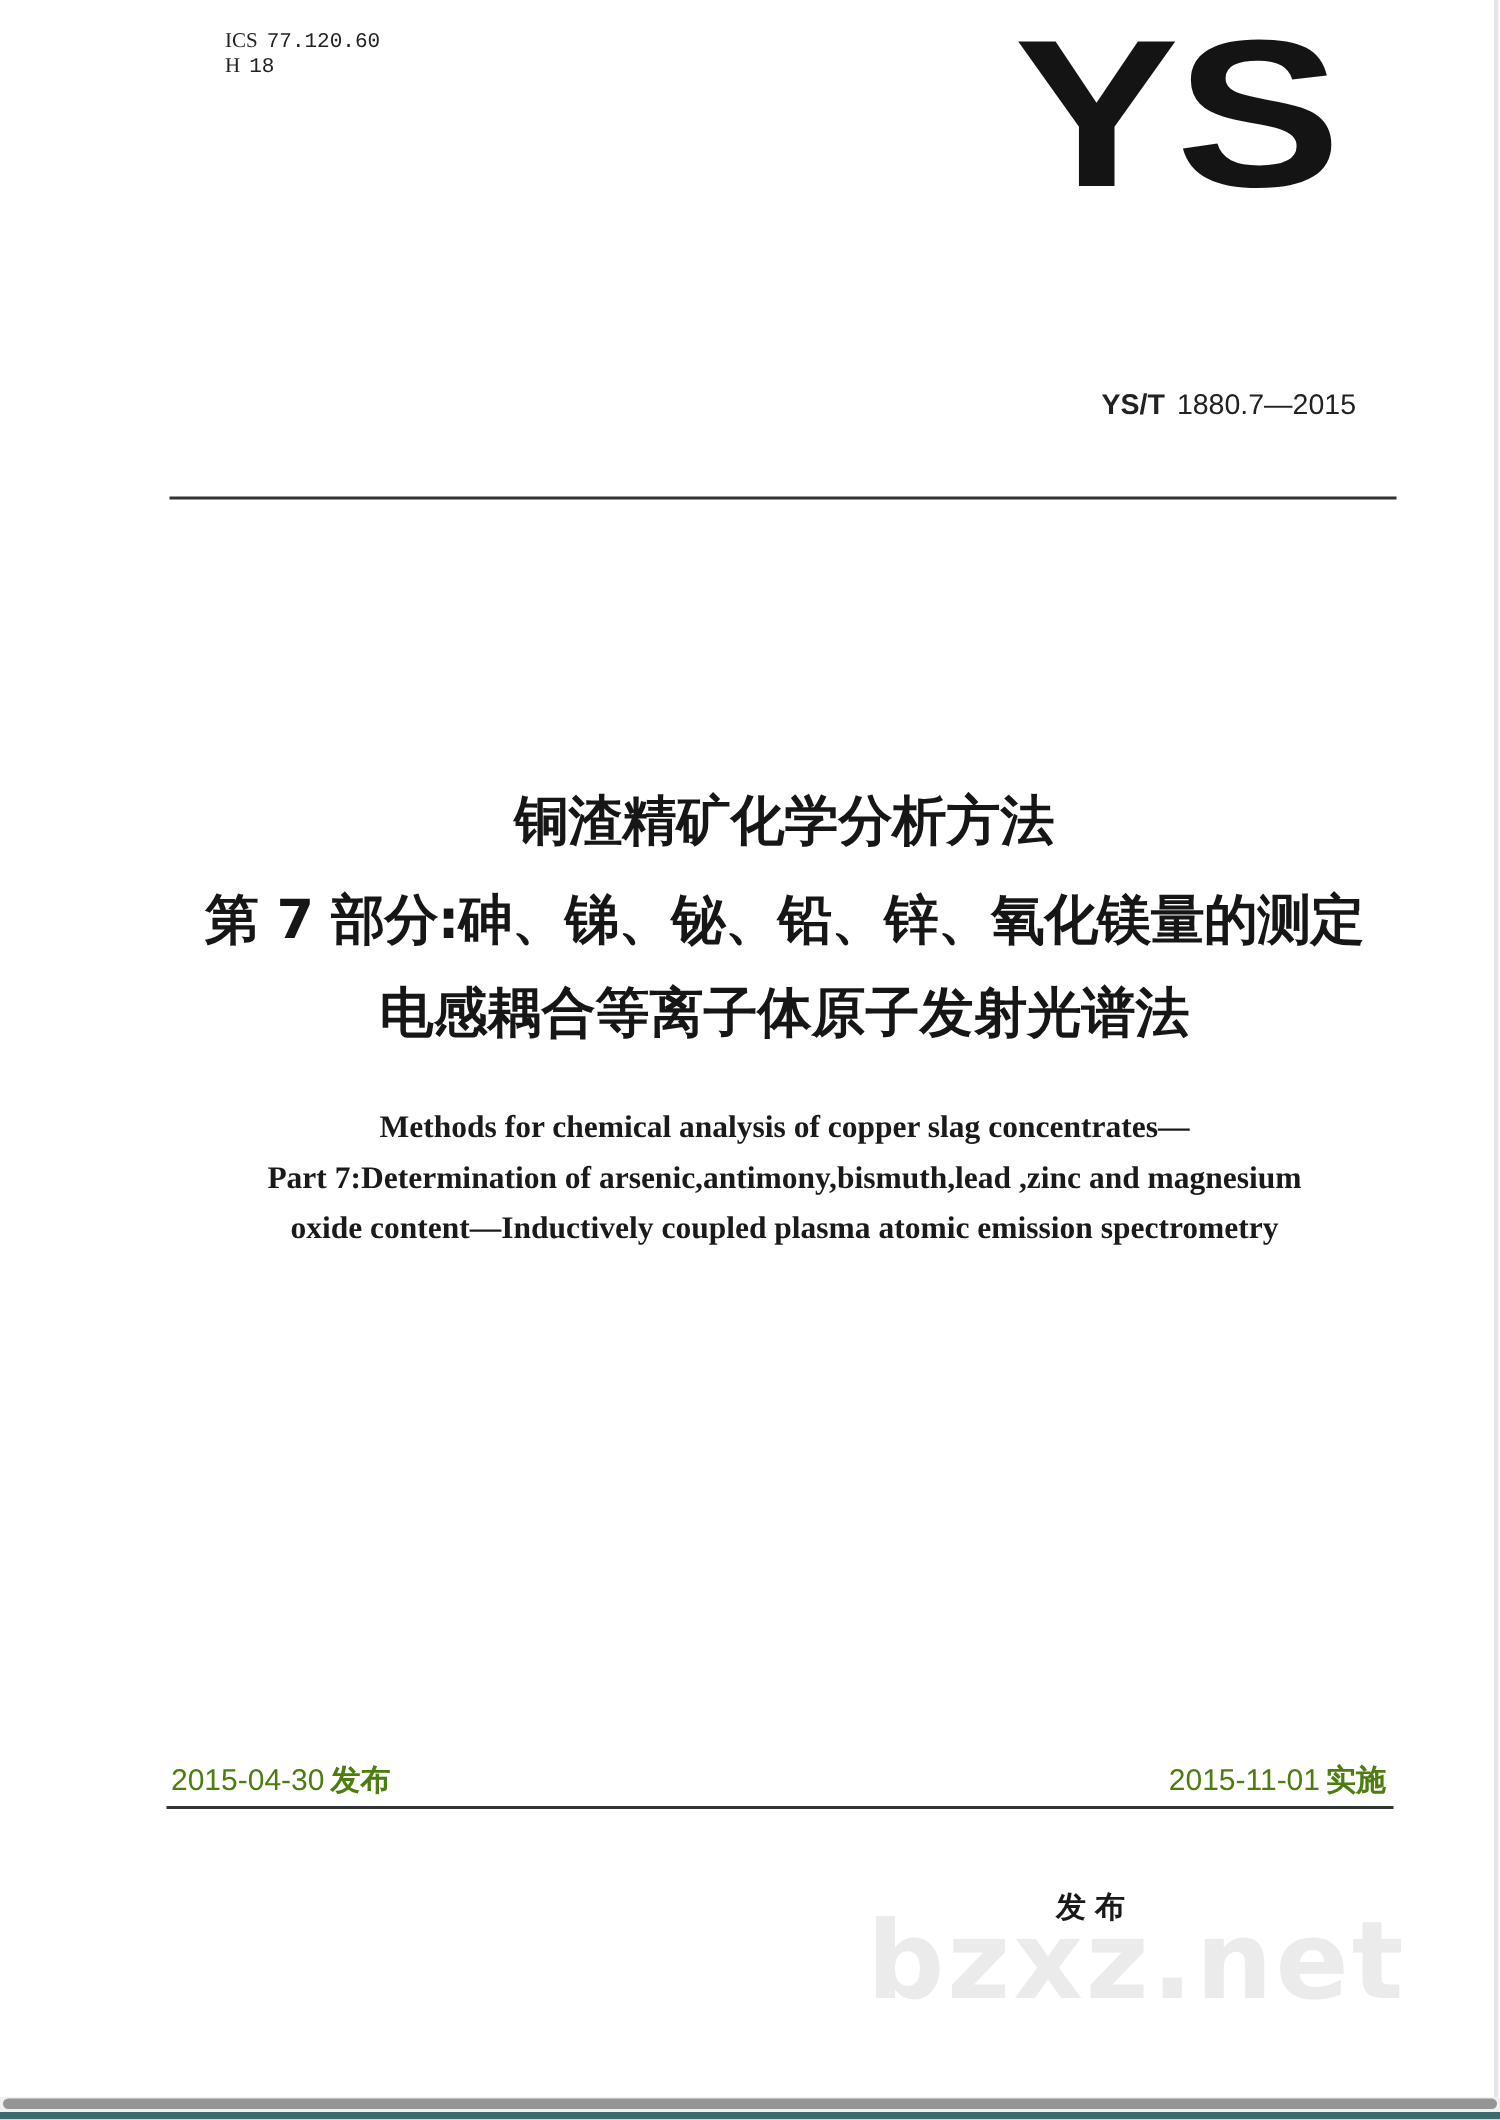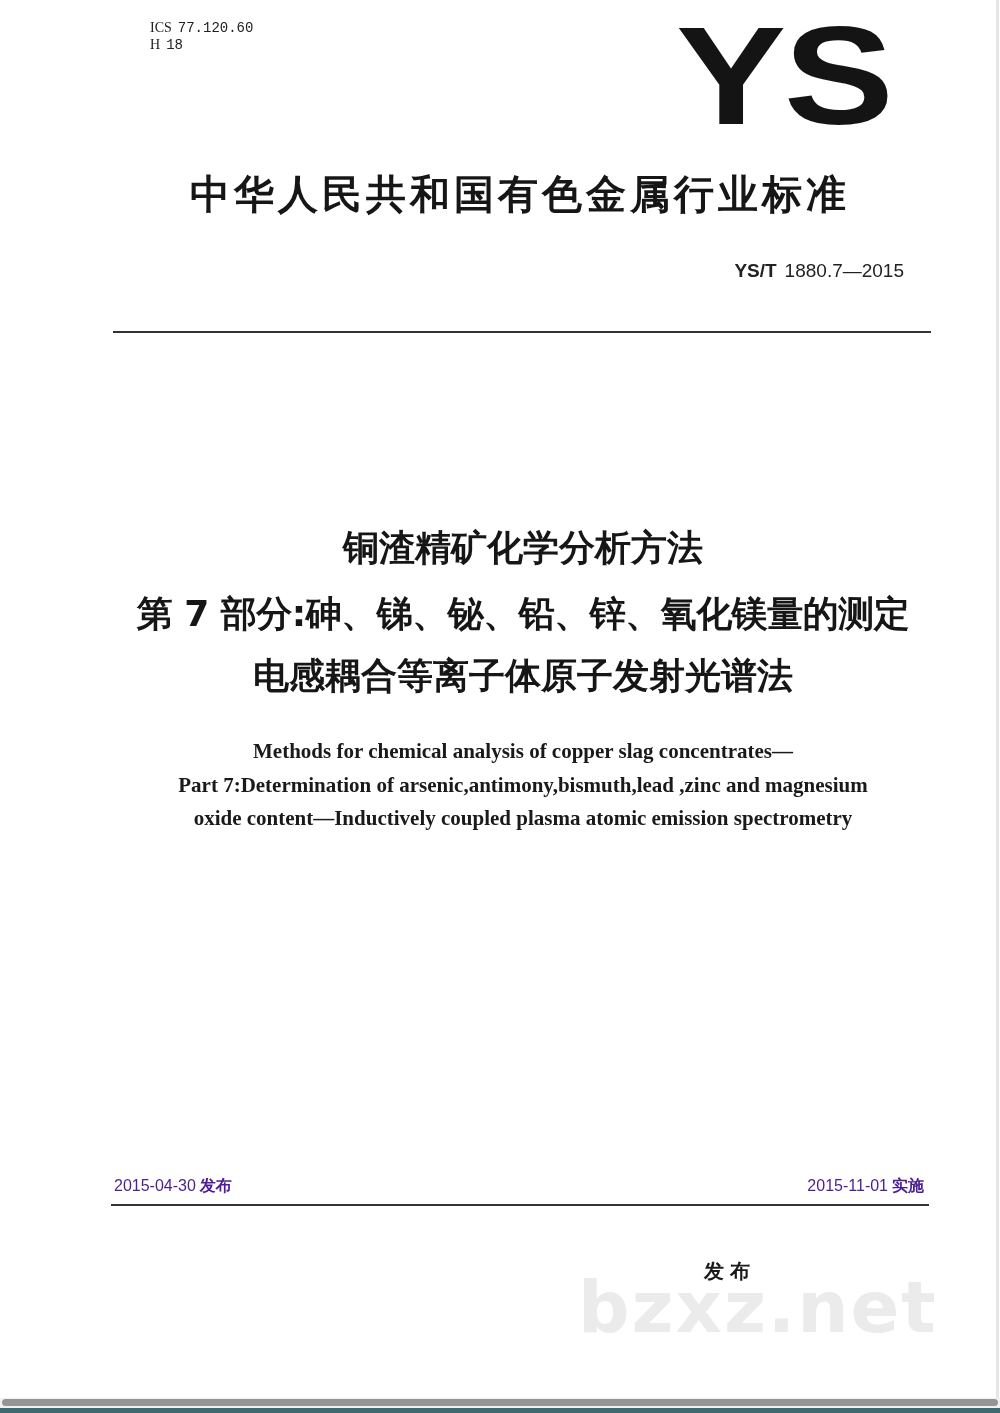--- a/index.html
+++ b/index.html
@@ -51,21 +51,21 @@
 
     .en-title {
       left: 0; width: 1046px; text-align: center;
       font-family: "Liberation Serif", serif; font-weight: bold;
       font-size: 21px; line-height: 30px; color: #1a1a1a;
     }
     #en-line1 { top: 736px; }
     #en-line2 { top: 770px; }
     #en-line3 { top: 803px; }
 
-    .date { top: 1173px; font-size: 16px; line-height: 26px; color: #4c1d95;
+    .date { top: 1173px; font-size: 20px; line-height: 26px; color: #4d7c0f;
       font-family: "Liberation Sans", sans-serif; }
     .date .suffix { font-family: "DejaVu Sans", sans-serif; font-weight: bold; margin-left: 4px; }
     #issue-date { left: 114px; }
     #impl-date { right: 72px; }
 
     #publisher {
       left: 282px; top: 1256px; font-family: "DejaVu Sans", sans-serif;
       font-weight: bold; font-size: 22px; line-height: 30px; color: #1a1a1a; letter-spacing: 1px;
     }
     #publish-label {
@@ -94,21 +94,20 @@
 
   <div id="ics" class="abs ics-line">
     <span class="lbl">ICS</span><span class="val">77.120.60</span>
   </div>
   <div id="h13" class="abs ics-line">
     <span class="lbl">H</span><span class="val">18</span>
   </div>
 
   <div id="logo" class="abs">YS</div>
 
-  <div id="std-title" class="abs">中华人民共和国有色金属行业标准</div>
 
   <div id="std-code" class="abs">
     <span class="prefix">YS/T</span><span>1880.7—2015</span>
   </div>
 
   <div id="rule-top" class="rule"></div>
 
   <div id="cn-line1" class="abs cn-title">铜渣精矿化学分析方法</div>
   <div id="cn-line2" class="abs cn-title">第 7 部分:砷、锑、铋、铅、锌、氧化镁量的测定</div>
   <div id="cn-line3" class="abs cn-title">电感耦合等离子体原子发射光谱法</div>

